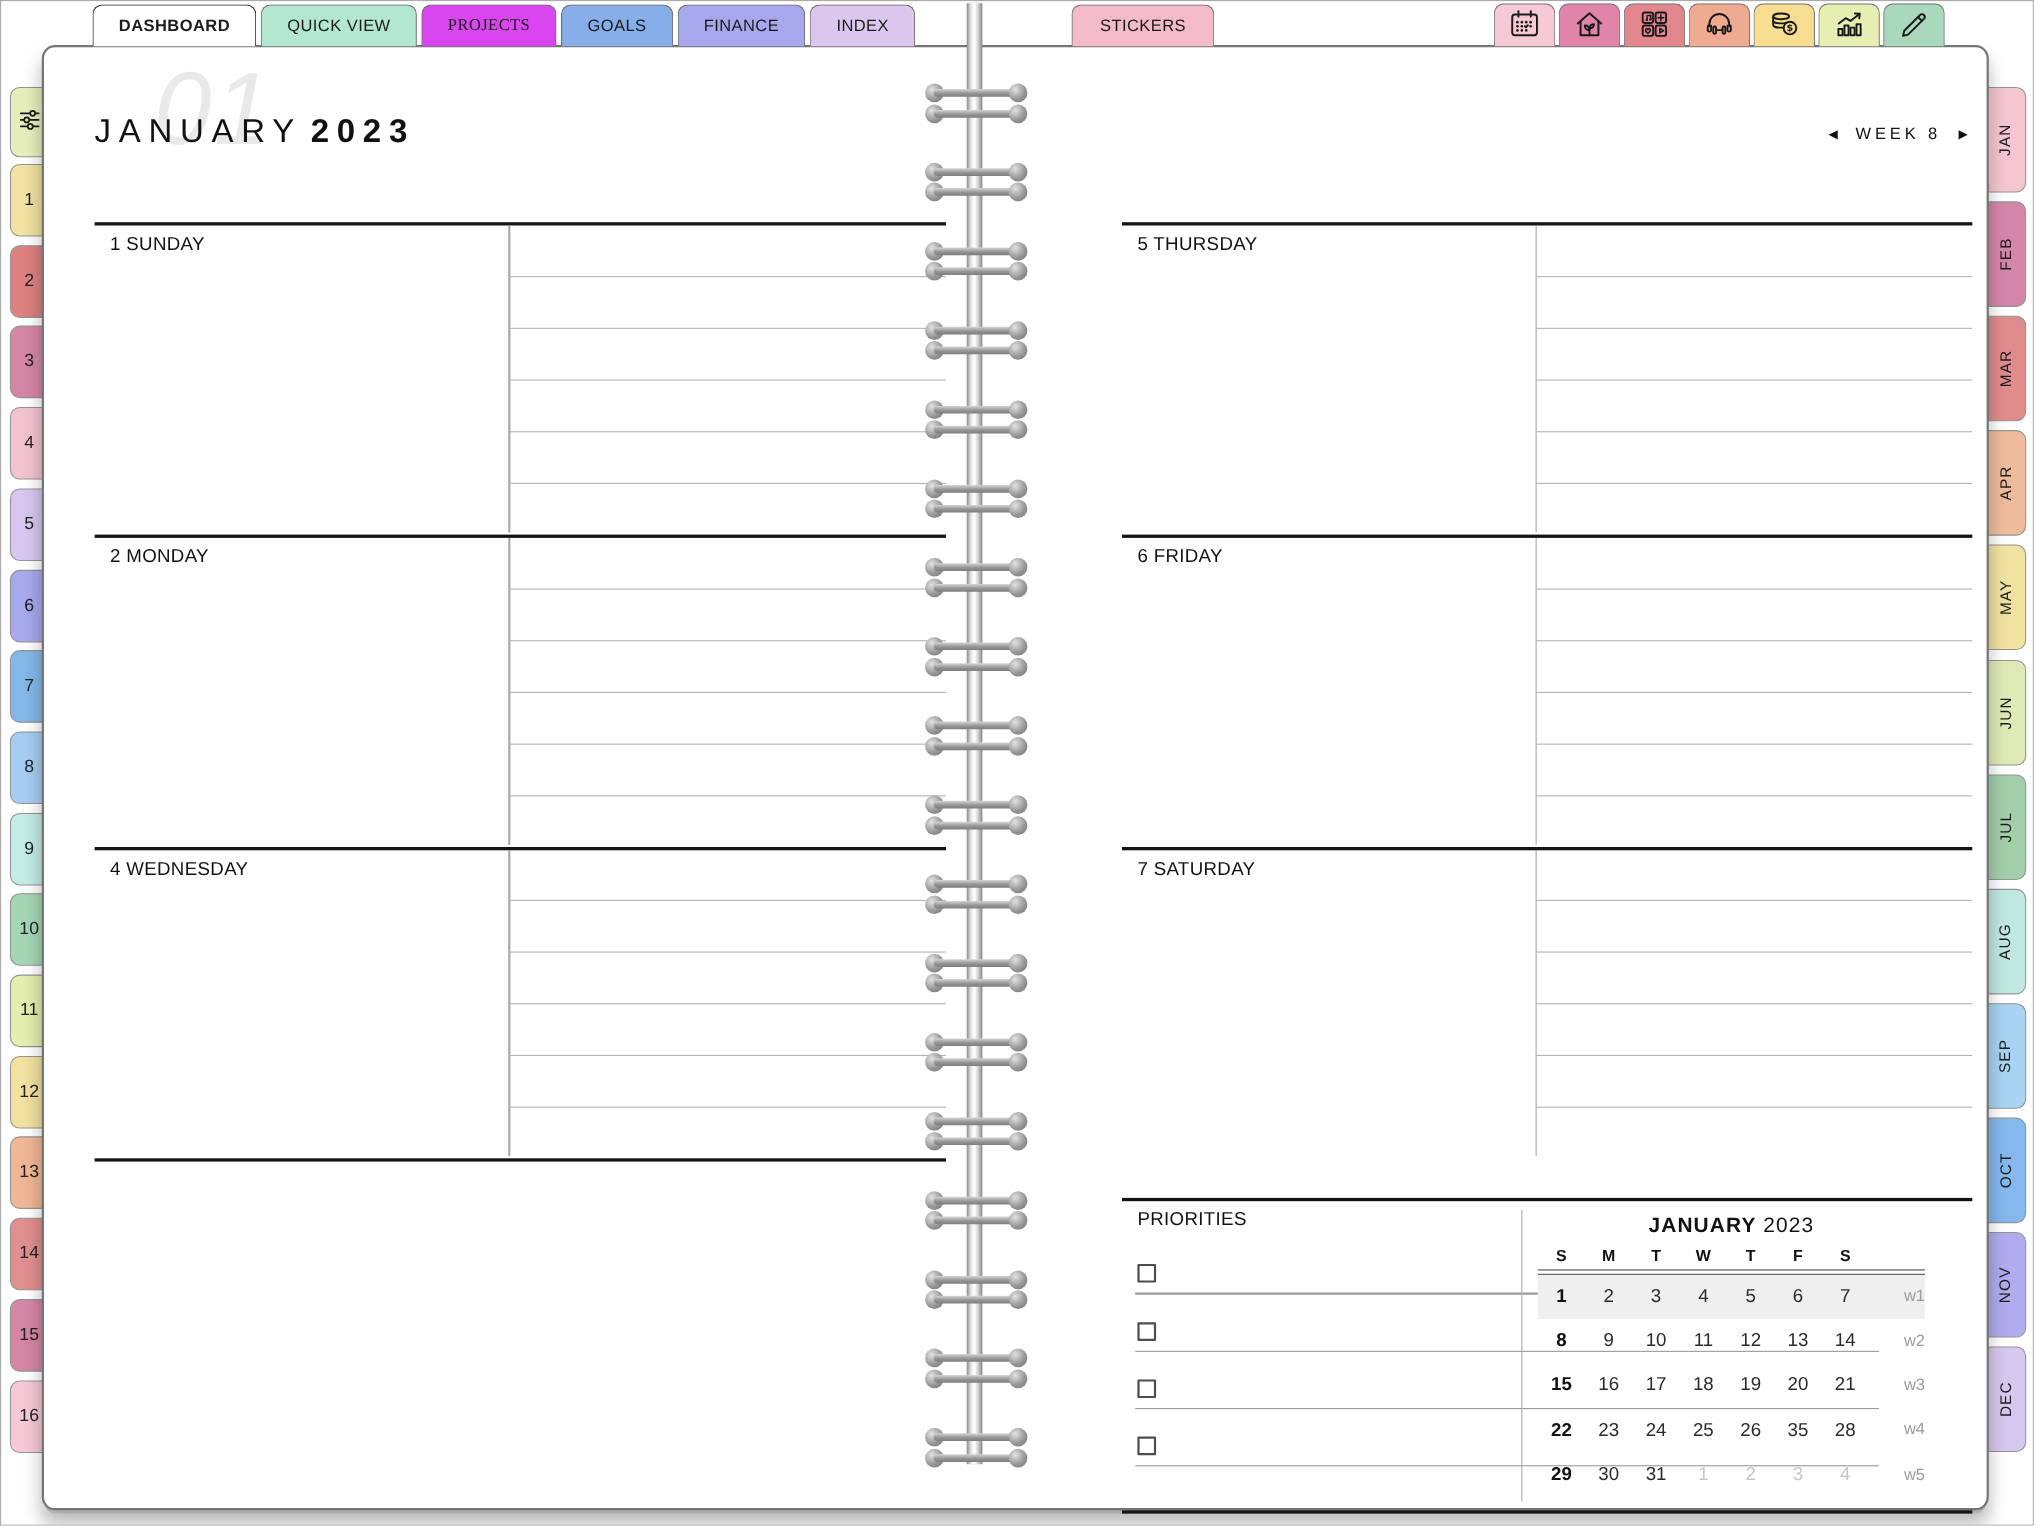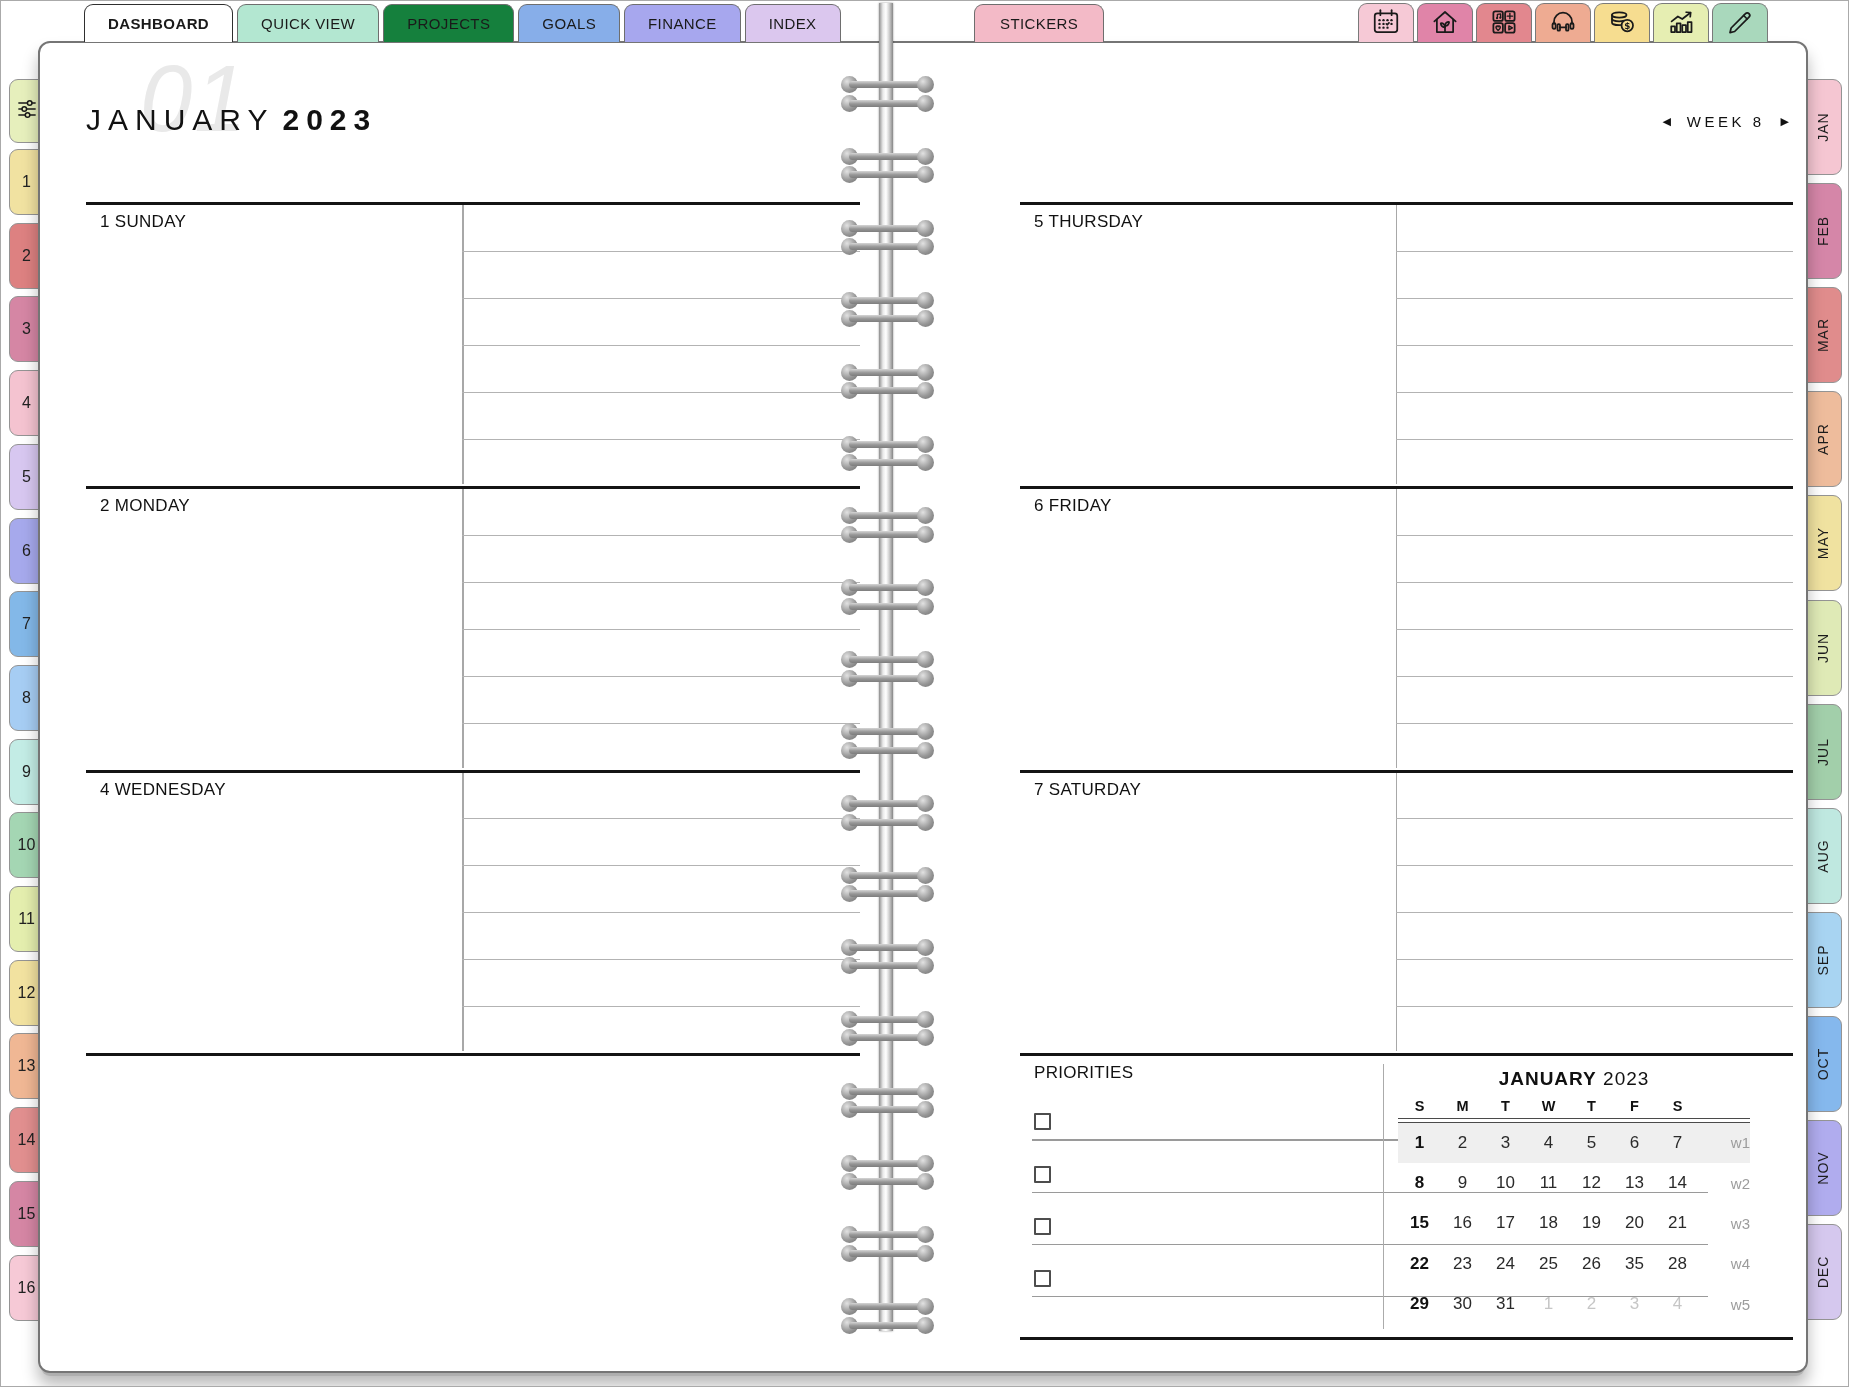--- a/index.html
+++ b/index.html
@@ -53,21 +53,21 @@
   .day-col.left { left:46px; width:774px; }
   .day-col.right { left:980px; width:773px; }
   .dblock { position:relative; height:283.75px; border-top:3px solid #141414; }
   .dblock .dlabel { position:absolute; left:14px; top:7px; font-size:17px; letter-spacing:.3px; color:#111; }
   .dblock .vdiv { position:absolute; left:48.6%; top:0; bottom:2px; width:1.4px; background:#a8a8a8; }
   .dblock .rows { position:absolute; left:48.6%; right:0; top:0; bottom:0; display:flex; flex-direction:column; }
   .dblock .rows .nrow { flex:1; border-bottom:1.2px solid #b3b3b3; }
   .dblock .rows .nrow:last-child { border-bottom:none; }
 
   
-  .bottom-sec { position:relative; height:283.75px; border-top:3px solid #141414; }
+  .bottom-sec { position:relative; height:283.75px; border-top:3px solid #141414;margin-top:36px; }
   .prio-title { position:absolute; left:14px; top:7px; font-size:17px; letter-spacing:.3px; color:#111; }
   .prio-slots { position:absolute; left:0; top:32px; width:352px; }
   .pslot { position:relative; height:52.3px; }
   .pslot .box { position:absolute; left:14px; top:25px; width:17px; height:17px;
                 border:2.6px solid #4d4d4d; border-radius:1px; background:#fff; }
   .pslot .uline { position:absolute; left:12px; right:-336px; bottom:0; height:1.3px; background:#9a9a9a; }
   .prio-vdiv { position:absolute; left:363px; top:8px; bottom:8px; width:1.4px; background:#ababab; }
 
   
   .mini-cal { position:absolute; left:378px; top:12px; width:352px; }
@@ -96,21 +96,21 @@
   .ring::before { left:0; } .ring::after { right:0; }
 </style>
 </head>
 <body>
 
 <div class="canvas">
 
   <div class="top-tabs" id="top-tabs">
       <div class="ttab active" style="background: rgb(255, 255, 255);">DASHBOARD</div>
       <div class="ttab" style="background: rgb(179, 231, 209);">QUICK VIEW</div>
-      <div class="ttab" style="background: #15803d;">PROJECTS</div>
+      <div class="ttab" style="background: #d946ef; font-family: Liberation Serif, serif;">PROJECTS</div>
       <div class="ttab" style="background: rgb(135, 174, 233);">GOALS</div>
       <div class="ttab" style="background: rgb(167, 167, 238);">FINANCE</div>
       <div class="ttab" style="background: rgb(219, 199, 238);">INDEX</div>
     </div>
   <div class="stickers-tab" style="background: rgb(243, 186, 199);">STICKERS</div>
   <div class="icon-tabs" id="icon-tabs">
       <div class="itab" style="background: rgb(246, 201, 214);">
         <span><svg viewBox="0 0 24 24" fill="none" stroke="#1a1a1a" stroke-width="1.4" stroke-linecap="round" stroke-linejoin="round">
             <rect x="3" y="5" width="18" height="15" rx="2"></rect>
             <line x1="7.5" y1="2.5" x2="7.5" y2="6.5"></line>

